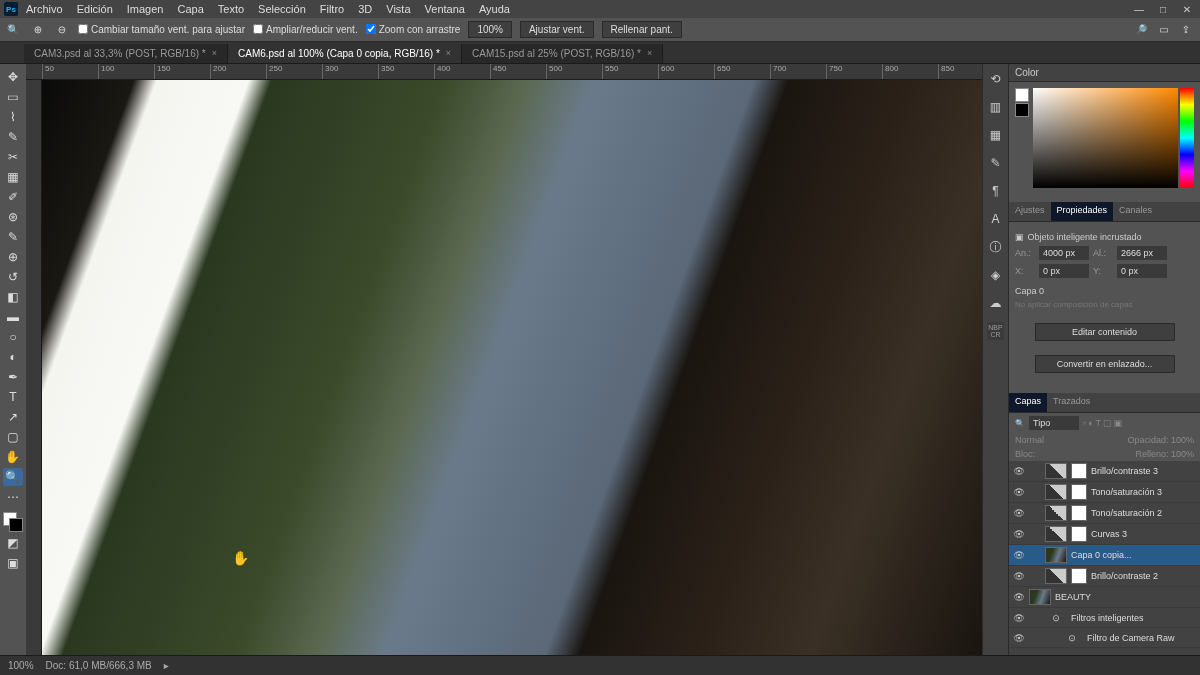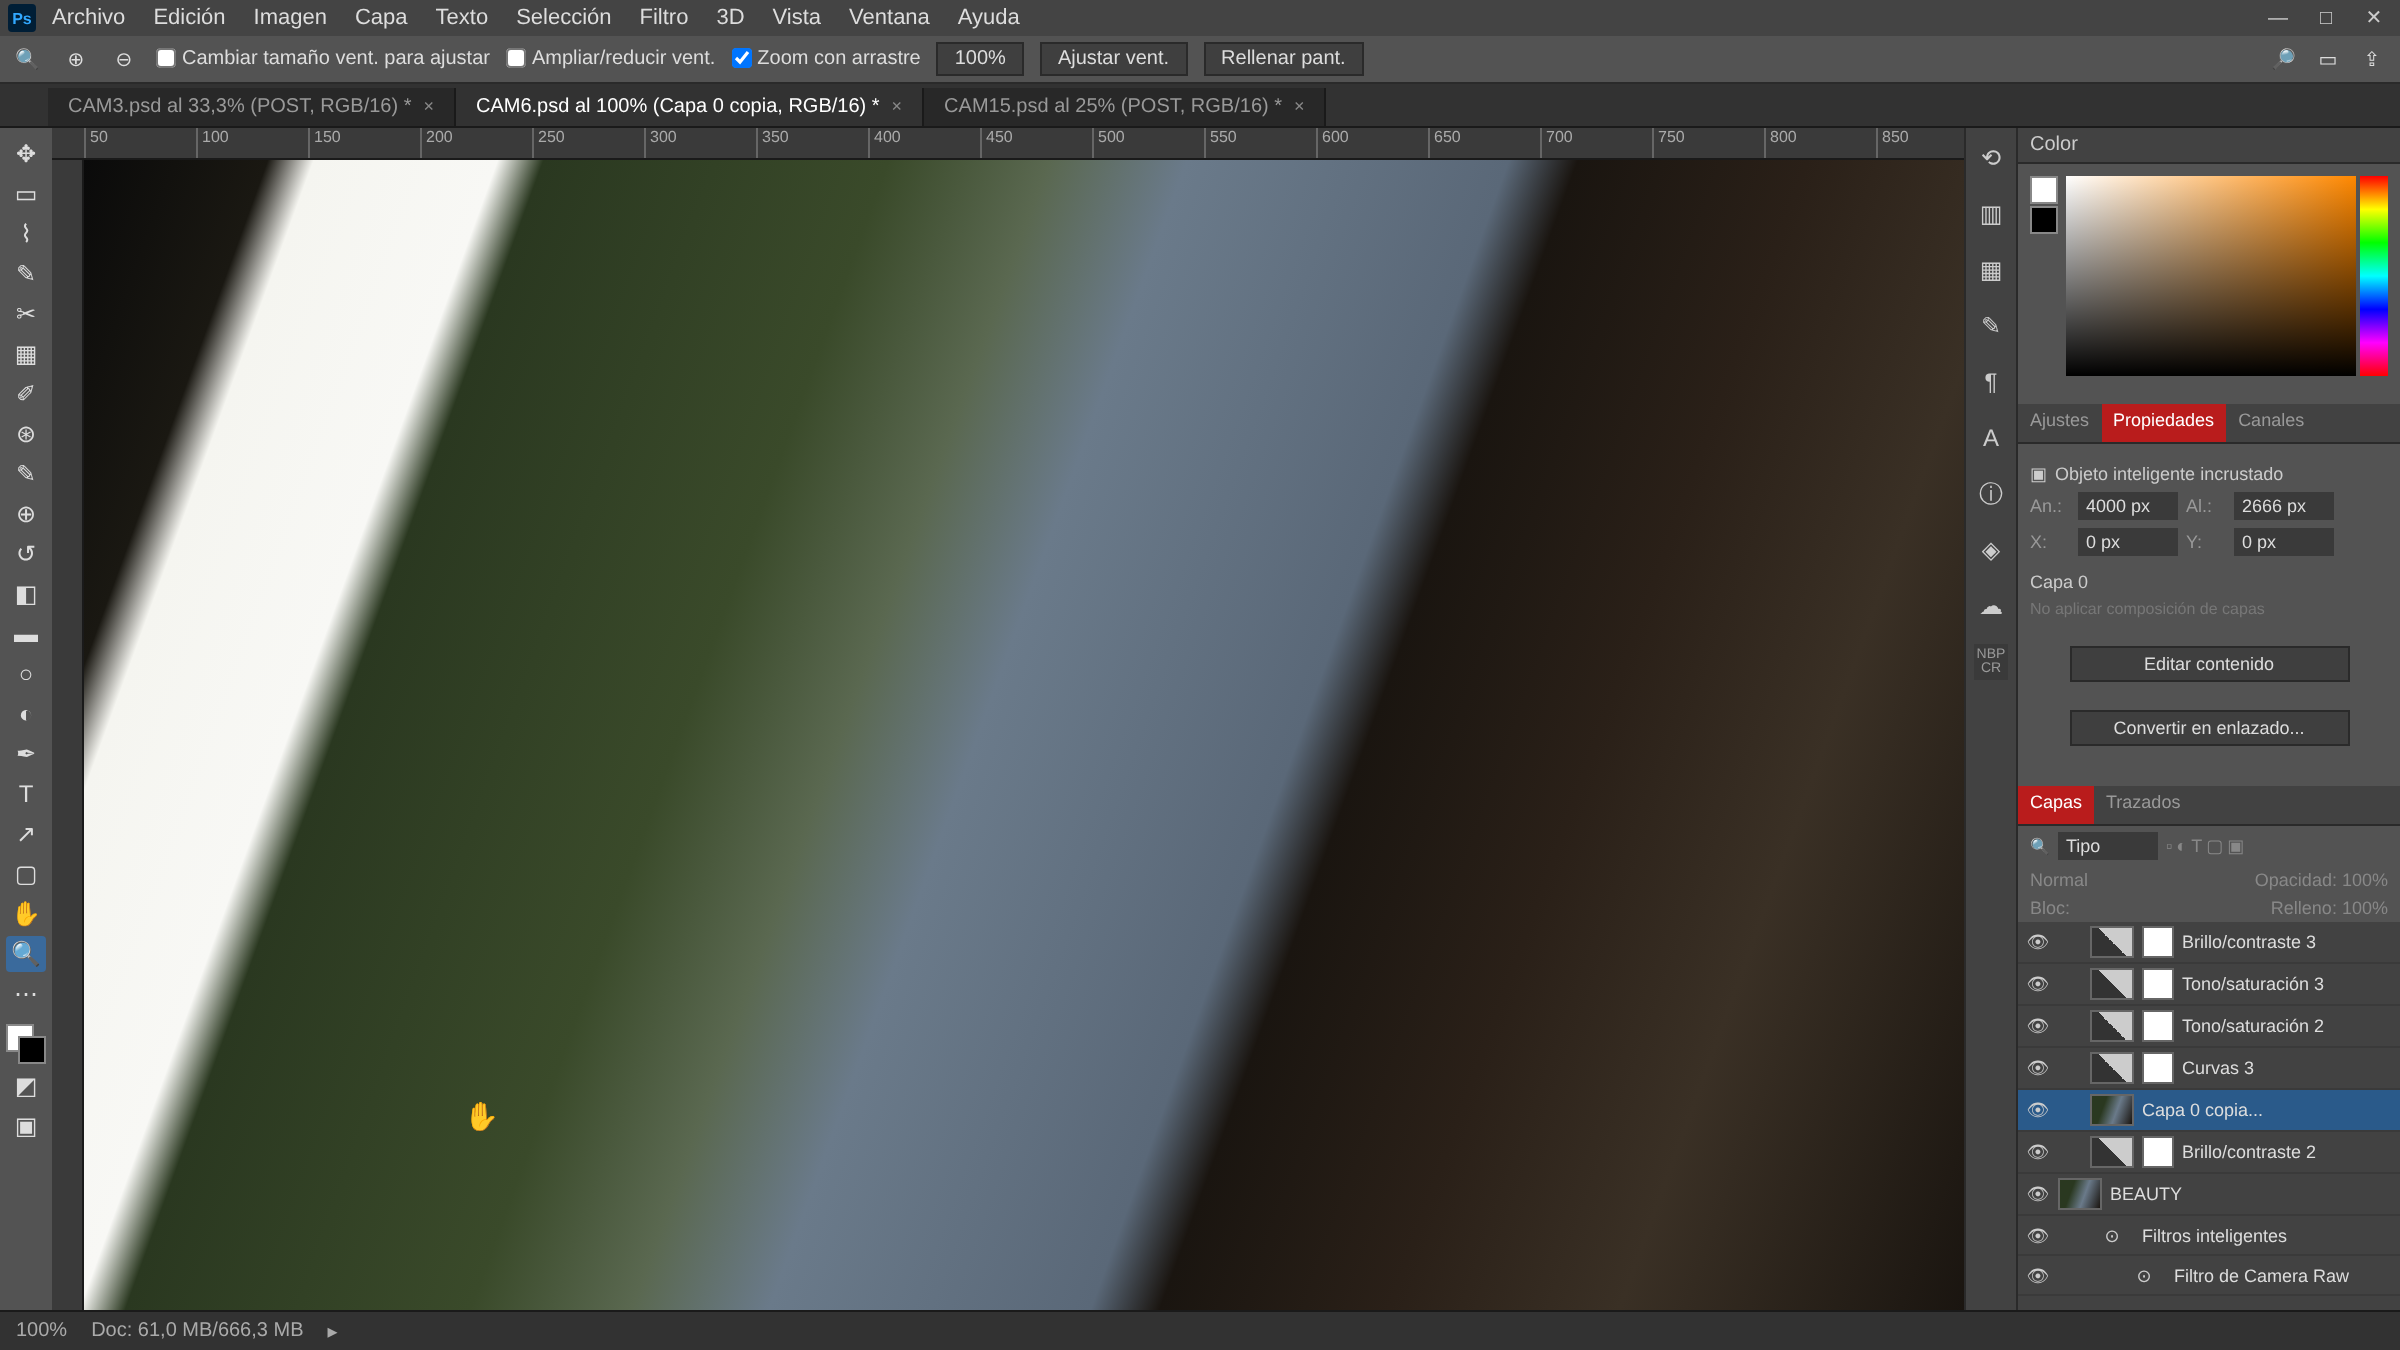--- a/index.html
+++ b/index.html
@@ -39,21 +39,21 @@
 .panels{width:192px;background:#535353;display:flex;flex-direction:column;border-left:1px solid #2a2a2a}
 .panel-header{height:18px;background:#424242;display:flex;align-items:center;padding:0 6px;font-size:10px;border-bottom:1px solid #2a2a2a}
 .color-panel{height:120px;background:#535353;padding:4px}
 .color-gradient{height:100px;margin:2px;position:relative;display:flex}
 .color-main{flex:1;background:linear-gradient(to bottom,transparent,#000),linear-gradient(to right,#fff,#ff8800)}
 .hue-strip{width:14px;background:linear-gradient(to bottom,#f00,#ff0,#0f0,#0ff,#00f,#f0f,#f00);margin-left:2px}
 .swatches{display:flex;flex-direction:column;gap:1px;margin-right:4px}
 .sw{width:14px;height:14px;border:1px solid #888}
 .tabs-row{height:20px;background:#424242;display:flex;font-size:9px;border-bottom:1px solid #2a2a2a}
 .ptab{padding:3px 6px;color:#999;cursor:pointer}
-.ptab.active{background:#b91c1c;color:#fff}
+.ptab.active{background:#0f172a;color:#fff}
 .props-panel{background:#535353;padding:6px;font-size:9px;min-height:130px}
 .prop-row{display:flex;align-items:center;gap:4px;margin:4px 0;color:#ccc}
 .prop-lbl{width:20px;color:#999}
 .prop-val{background:#3a3a3a;padding:2px 4px;min-width:50px;color:#ddd}
 .prop-btn{background:#3f3f3f;padding:3px 6px;text-align:center;margin:14px auto;width:140px;font-size:9px;cursor:pointer;color:#ddd;border:1px solid #2a2a2a}
 .spacer{flex:1;background:#424242}
 .layers-panel{background:#535353;display:flex;flex-direction:column;height:242px}
 .layers-toolbar{padding:3px 6px;display:flex;align-items:center;gap:4px;font-size:9px}
 .layers-search{background:#3a3a3a;padding:2px 4px;width:50px;color:#ddd}
 .layers-icons{display:flex;gap:2px;color:#888}

